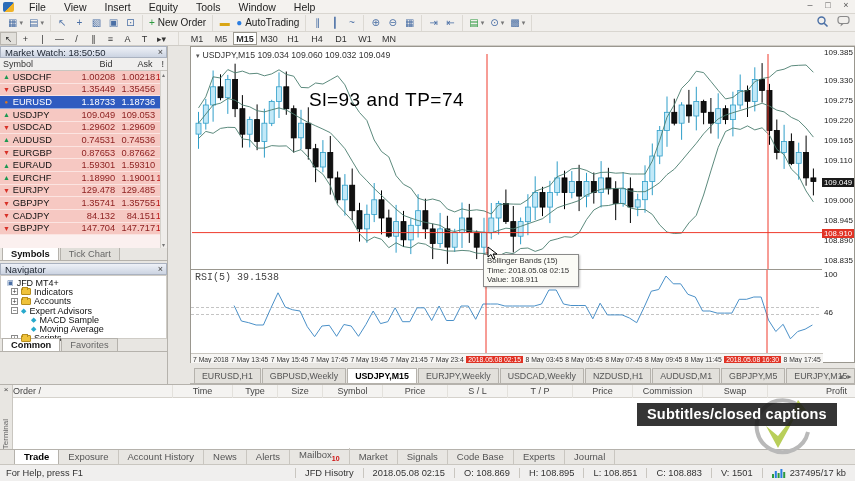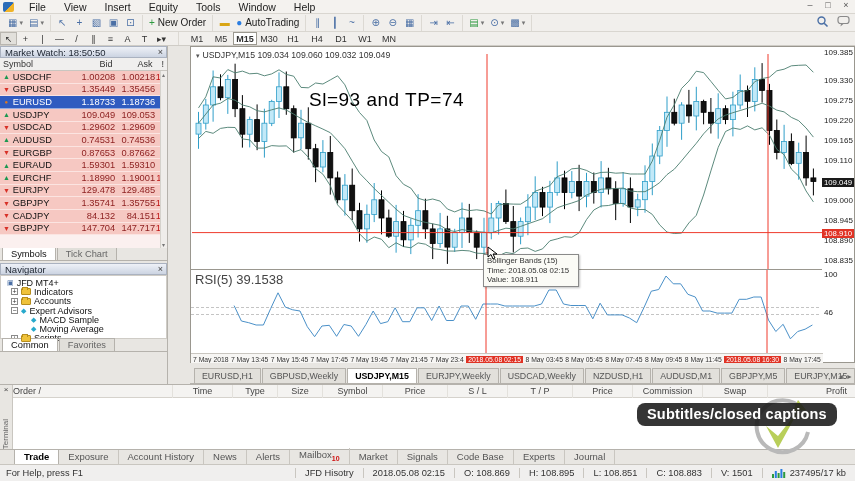--- a/index.html
+++ b/index.html
@@ -45,40 +45,40 @@
   .mw-row .ask { width:44px; text-align:right; color:#8b1d1d; }
   .mw-row .spr { width:13px; text-align:right; color:#c01818; padding-right:1px; }
   .mw-row.selected { background:#2f5bc0; }
   .mw-row.selected .sym, .mw-row.selected .bid, .mw-row.selected .ask { color:#fff; }
   .mw-row.selected .spr { color:#ffd9d9; }
   .ic.up { color:#1a9850; } .ic.down { color:#d73027; } .ic.dot { color:#e07820; font-size:6px; }
   #mw-scroll { position:absolute; right:0; top:25px; width:7px; height:177px; background:#efedea; border-left:1px solid #d5d2cc; font-size:6px; color:#777; text-align:center; }
   #mw-scroll .sa-up { position:absolute; top:0; left:1px; } #mw-scroll .sa-dn { position:absolute; bottom:0; left:1px; }
   .mini-tabs { height:13px; display:flex; align-items:flex-end; background:#e8e6e2; border-bottom:1px solid #b5b2ac; padding-left:2px; }
   .mini-tab { padding:1px 8px; font-size:9.3px; color:#666; border:1px solid #b5b2ac; border-bottom:none; background:#e1dfda; margin-right:1px; }
-  .mini-tab.active { background:#fff; color:#111; font-weight:normal; }
+  .mini-tab.active { background:#fff; color:#111; font-weight:bold; }
 
   #nav-tree { background:#fff; height:64px; border:1px solid #cfccc6; padding:2px 0 0 2px; }
   .tree-row { height:9.3px; display:flex; align-items:center; font-size:9px; color:#111; white-space:nowrap; }
   .exp { width:7px; height:7px; border:1px solid #8a8a8a; background:#fff; font-size:7px; line-height:5px; text-align:center; color:#333; margin-right:3px; }
   .folder { width:10px; height:7px; background:#efc23a; border:1px solid #b78e1e; border-radius:1px; margin-right:3px; position:relative; }
   .folder:before { content:""; position:absolute; left:0; top:-2px; width:4px; height:2px; background:#efc23a; border:1px solid #b78e1e; border-bottom:none; }
   .tree-ico { margin-right:3px; font-size:7px; }
   .ico-root { color:#4a6fa5; } .ico-ea { color:#27a9cc; }
   #nav-empty { height:33px; background:#e8e6e2; }
 
   
   #chartzone { position:absolute; left:190px; top:46px; width:665px; height:317px; background:#fff; border:1px solid #9a978f; }
   #price-pane { position:absolute; left:0; top:0; width:632px; height:222px; border-right:1px solid #9a978f; }
   #chart-title { position:absolute; left:5px; top:3px; font-size:8.7px; color:#333; z-index:3; }
   #chart-title .dd { font-size:7px; color:#555; margin-right:3px; }
   #annotation { position:absolute; left:118px; top:42px; font-size:19px; color:#000; z-index:3; letter-spacing:.5px; }
   #chart-canvas { position:absolute; left:1px; top:7px; z-index:1; }
   #rsi-pane { position:absolute; left:0; top:222px; width:632px; height:84px; border-top:1px solid #9a978f; border-right:1px solid #9a978f; }
-  #rsi-label { position:absolute; left:4px; top:2px; font-size:13px; color:#444; z-index:3; }
+  #rsi-label { position:absolute; left:4px; top:2px; font-size:10px; color:#444; z-index:3;font-family:Liberation Mono, monospace; }
   #price-axis { position:absolute; right:0; top:0; width:32px; height:306px; background:#fff; font-size:8px; color:#222; }
   .ptick { position:absolute; left:2px; height:8px; line-height:8px; }
   .pbadge { position:absolute; left:0; width:32px; height:9px; line-height:9px; text-align:center; color:#fff; font-size:7.8px; }
   .pbadge.black { background:#1a1a1a; } .pbadge.red { background:#e03224; }
   #time-axis { position:absolute; left:0; top:306px; width:632px; height:11px; background:#f7f6f4; border-top:1px solid #c9c6c0; display:flex; justify-content:space-between; align-items:center; padding:0 2px; font-size:6.8px; color:#333; }
   #time-axis span { white-space:nowrap; }
   .t-hl { background:#e03224; color:#fff; padding:0 2px; }
 
   #tooltip { position:absolute; left:292px; top:207px; width:96px; background:#fbfbf6; border:1px solid #8a8a8a; box-shadow:1px 1px 2px rgba(0,0,0,.25); font-size:7.8px; color:#333; padding:1px 3px; z-index:6; line-height:9.5px; }
   #cursor { position:absolute; left:296px; top:199px; z-index:7; }
@@ -106,21 +106,21 @@
   #bottomtabs { position:absolute; left:0; top:449px; width:855px; height:15px; background:#e8e6e2; border-top:1px solid #b5b2ac; display:flex; align-items:flex-end; padding-left:14px; }
   .btab { padding:1px 9px 2px; font-size:9.5px; color:#555; border-right:1px solid #c9c6c0; }
   .btab.active { background:#fff; border:1px solid #b5b2ac; border-bottom:none; color:#000; font-weight:bold; }
   .btab sub { color:#d01010; font-size:7px; font-weight:bold; }
   #statusbar { position:absolute; left:0; top:464px; width:855px; height:17px; background:#f0efee; border-top:1px solid #c9c6c0; display:flex; align-items:center; font-size:9.3px; color:#333; }
   #status-help { padding-left:6px; flex:1; }
   .st-item { border-left:1px solid #c9c6c0; padding:0 9px; white-space:nowrap; display:flex; align-items:center; gap:4px; }
 
   
   #cc-logo { position:absolute; left:748px; top:396px; z-index:40; }
-  #subtitle-box { position:absolute; left:637px; top:403px; z-index:41; background:rgba(25,25,25,.88); color:#fff; font-size:14.5px; font-weight:bold; padding:3px 10px 4px; border-radius:8px; letter-spacing:.2px; }
+  #subtitle-box { position:absolute; left:637px; top:403px; z-index:41; background:rgba(25,25,25,.88); color:#fff; font-size:14.5px; font-weight:bold; padding:3px 10px 4px; border-radius:0; letter-spacing:.2px; }
 </style>
 </head>
 <body>
 
 <div id="menubar">
   <div id="mt4-logo"></div>
   <div id="menu-items"><span class="menu-item">File</span><span class="menu-item">View</span><span class="menu-item">Insert</span><span class="menu-item">Equity</span><span class="menu-item">Tools</span><span class="menu-item">Window</span><span class="menu-item">Help</span></div>
   <div id="win-controls">
     <span>‒</span>
     <span>□</span>

